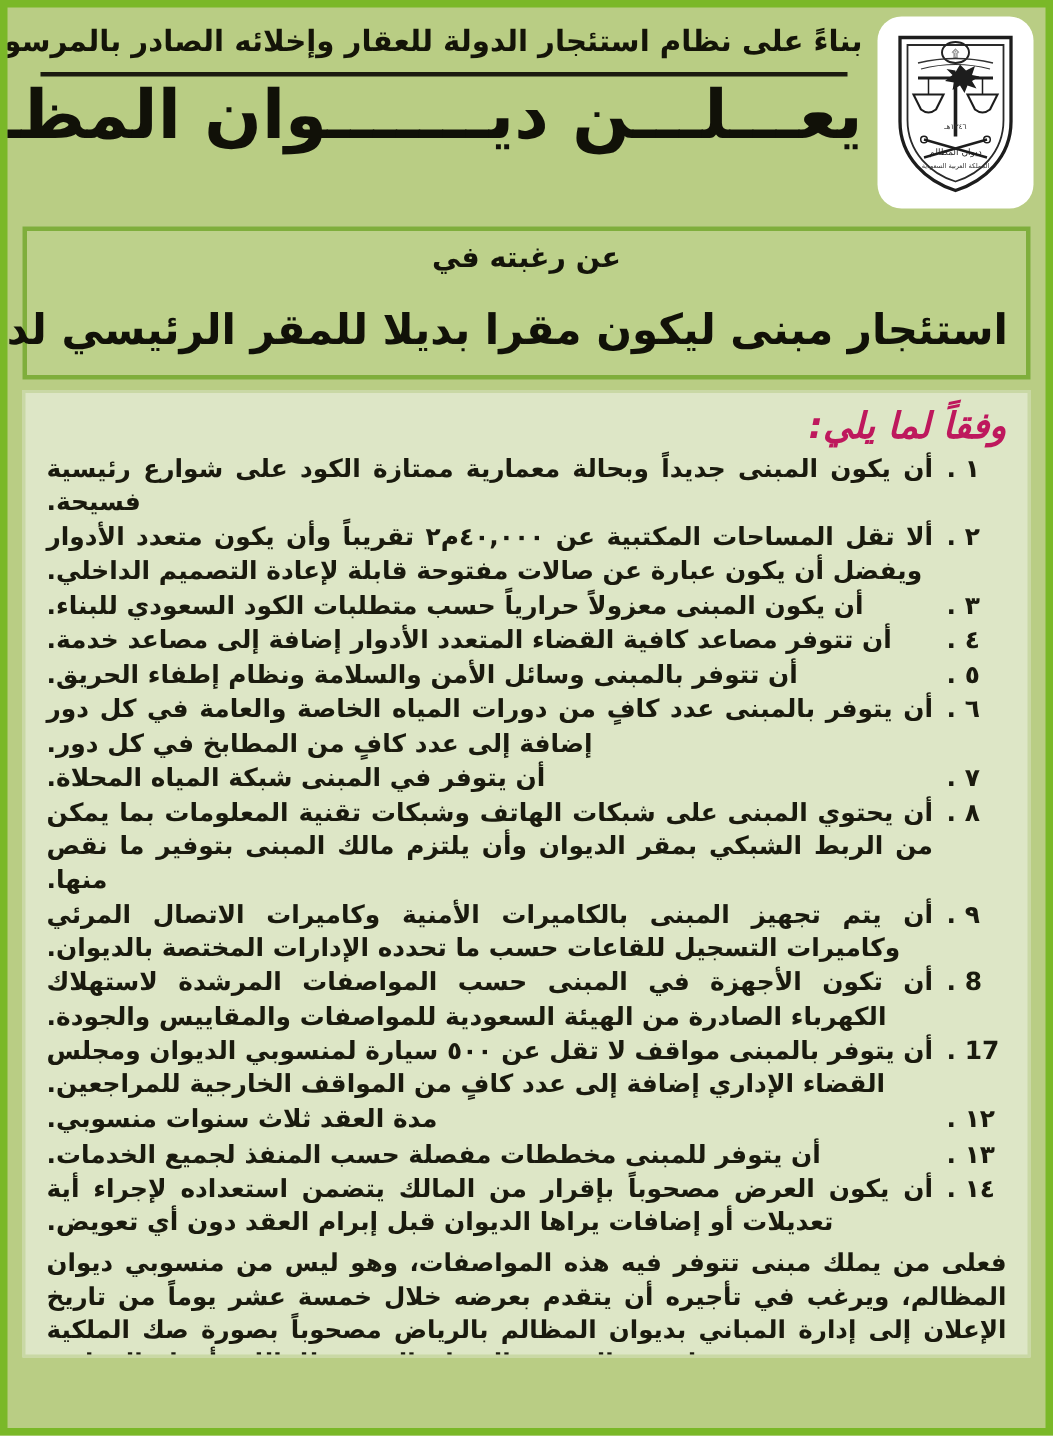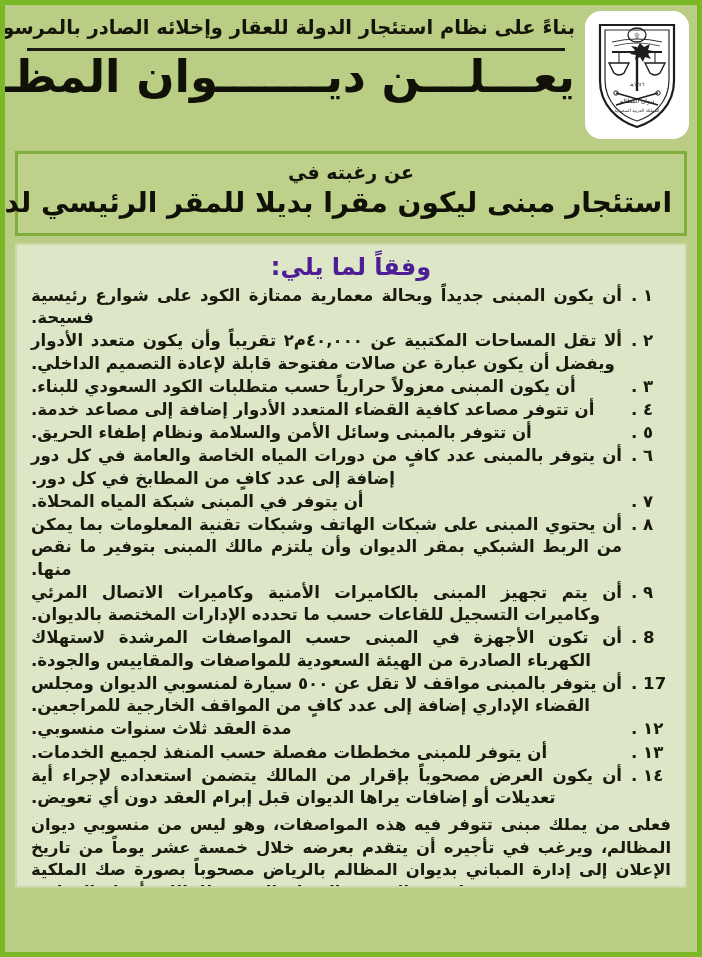--- a/index.html
+++ b/index.html
@@ -86,21 +86,21 @@
     margin: 4px 10px 0 10px;
     border: 3px solid #7fae3c;
     background: #bdd18b;
     padding: 7px 12px 12px 12px;
     text-align: center;
   }
   .subject-pre {
     font-size: 19px;
     font-weight: bold;
     color: #14140a;
-    margin-bottom: 2px;
+    margin-bottom: 19px;
   }
   .subject-main {
     font-size: 28px;
     font-weight: bold;
     color: #111108;
     line-height: 1.28;
     letter-spacing: -0.3px;
   }
   .subject-main .line { display: block; white-space: nowrap; }
 
@@ -109,25 +109,25 @@
     box-sizing: border-box;
     margin: 7px 10px 0 10px;
     background: #dde6c6;
     border: 2px solid #c9d8a5;
     padding: 8px 14px 10px 14px;
     height: 645px;
     overflow: hidden;
   }
 
   .accordingly {
-    text-align: center;
     font-size: 24px;
     font-weight: bold;
-    color: #4c1d95;
+    color: #be185d;
     margin: 0 0 4px 0;
+    font-style: italic;
   }
 
   ol.terms {
     list-style: none;
     margin: 0;
     padding: 0;
   }
   ol.terms li {
     display: flex;
     flex-direction: row;

